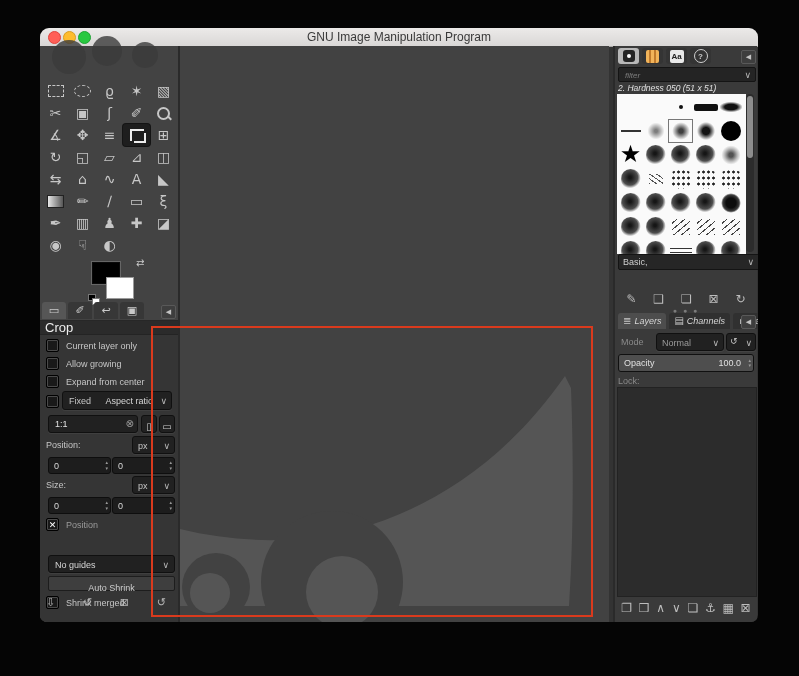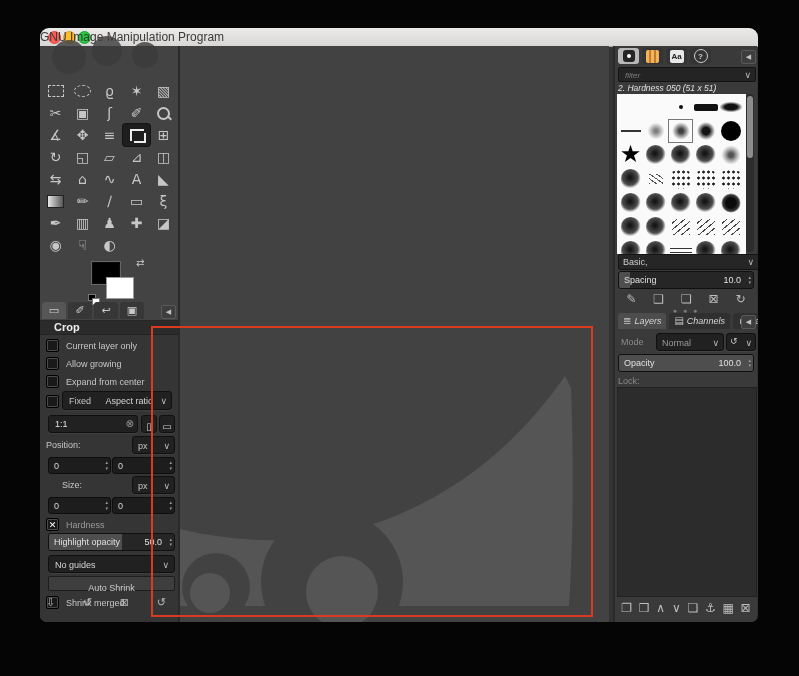--- a/index.html
+++ b/index.html
@@ -6,21 +6,21 @@
   #screen{position:relative;width:799px;height:676px;background:#050505;overflow:hidden;
           font-family:"Liberation Sans",sans-serif;-webkit-font-smoothing:antialiased;}
   .icon{font-family:"DejaVu Sans",sans-serif;color:#c9c9c9;line-height:1;}
 
   
   #window{position:absolute;left:40px;top:28px;width:718px;height:594px;background:#333;
           border-radius:9px 9px 7px 7px;overflow:hidden;}
   #titlebar{position:absolute;left:0;top:0;width:100%;height:18px;
             background:linear-gradient(#eceae9,#d9d7d6);border-bottom:1px solid #a9a7a6;}
   .light{position:absolute;top:3px;width:11px;height:11px;border-radius:50%;}
-  #title{position:absolute;left:0;right:0;top:2px;text-align:left;font-size:12px;color:#3a3a3a;}
+  #title{position:absolute;left:0;right:0;top:2px;text-align:center;font-size:12px;color:#3a3a3a;}
 
   
   #leftdock{position:absolute;left:0;top:18px;width:138px;height:576px;background:#434343;}
   .wilber-deco{position:absolute;border-radius:50%;background:#3b3b3b;opacity:.8;}
   #toolgrid{position:absolute;left:2px;top:34px;display:grid;grid-template-columns:repeat(5,27px);grid-auto-rows:22px;}
   .tool{position:relative;display:flex;align-items:center;justify-content:center;border-radius:3px;}
   .tool .tg{font-family:"DejaVu Sans",sans-serif;font-size:14px;color:#c7c7c7;}
   .tool .shape{display:none;}
   .tool.active{background:#1e1e1e;box-shadow:0 0 0 1px #141414;}
   .tool.k-rectsel .shape{display:block;width:14px;height:10px;border:1px dashed #c7c7c7;}
@@ -43,21 +43,21 @@
 
   
   #to-tabs{position:absolute;left:2px;top:256px;width:134px;height:18px;display:flex;gap:2px;}
   .dock-tab{width:24px;height:17px;display:flex;align-items:center;justify-content:center;background:#373737;border-radius:3px 3px 0 0;}
   .dock-tab.active{background:#565656;}
   .dock-tab .icon{font-size:11px;}
   .dock-arrow{position:absolute;width:13px;height:12px;background:#3e3e3e;border:1px solid #595959;border-radius:2px;
               display:flex;align-items:center;justify-content:center;font-size:7px;color:#c3c3c3;font-family:"DejaVu Sans",sans-serif;}
   #toolopts{position:absolute;left:0;top:274px;width:138px;height:302px;background:#353535;border-top:1px solid #272727;}
   #to-title{position:absolute;left:0;top:0;width:100%;height:13px;background:#2b2b2b;border-bottom:1px solid #242424;
-            font-size:11px;font-weight:bold;color:#ededed;padding-left:14px;line-height:13px;}
+            font-size:13px;font-weight:normal;color:#ededed;padding-left:5px;line-height:13px;}
   .chk-row{position:absolute;left:6px;height:13px;display:flex;align-items:center;gap:7px;}
   .chk{width:11px;height:11px;background:#191919;border:1px solid #000;border-radius:2px;box-shadow:0 0 0 1px #4a4a4a inset;
        display:flex;align-items:center;justify-content:center;font-size:9px;color:#fff;font-weight:bold;font-family:"DejaVu Sans",sans-serif;}
   .chk-label{font-size:9px;color:#c6c6c6;}
   .darkbox{background:#212121;border:1px solid #101010;border-radius:3px;box-shadow:0 1px 0 rgba(255,255,255,.05);}
   .dd-chev{font-family:"DejaVu Sans",sans-serif;color:#b9b9b9;font-size:9px;}
   .sm-label{font-size:9px;color:#c6c6c6;}
   .spin{position:absolute;height:15px;background:#1d1d1d;border:1px solid #0e0e0e;border-radius:3px;color:#d9d9d9;font-size:9px;
         display:flex;align-items:center;padding-left:5px;}
   .steppers{position:absolute;right:2px;top:0;height:100%;display:flex;flex-direction:column;justify-content:center;font-size:5px;color:#9a9a9a;line-height:1.1;font-family:"DejaVu Sans",sans-serif;}
@@ -369,45 +369,39 @@
         </div>
         <div class="spin" style="left:8px;top:136px;width:56px;">
           <span>0</span>
           <span class="steppers">▴<br>▾</span>
         </div>
         <div class="spin" style="left:72px;top:136px;width:56px;">
           <span>0</span>
           <span class="steppers">▴<br>▾</span>
         </div>
 
-        <span class="sm-label" style="position:absolute;left:6px;top:159px;margin-left:16px;">Size:</span>
+        <span class="sm-label" style="position:absolute;left:6px;top:159px;">Size:</span>
         <div class="darkbox" style="position:absolute;left:92px;top:155px;width:41px;height:16px;">
           <span class="sm-label" style="position:absolute;left:5px;top:4px;">px</span>
           <span class="dd-chev" style="position:absolute;right:4px;top:4px;">∨</span>
         </div>
         <div class="spin" style="left:8px;top:176px;width:56px;">
           <span>0</span>
           <span class="steppers">▴<br>▾</span>
         </div>
         <div class="spin" style="left:72px;top:176px;width:56px;">
           <span>0</span>
           <span class="steppers">▴<br>▾</span>
         </div>
 
         <div class="chk-row" style="top:197px;">
           <span class="chk">✕</span>
-          <span class="chk-label" style="color:#9a9a9a;">Hardness</span>
-        </div>
-
-        <div class="slider-row" style="left:8px;top:212px;width:125px;">
-          <div class="slider-fill" style="width:58%;"></div>
-          <span class="slider-label">Highlight opacity</span>
-          <span class="slider-value">50.0</span>
-          <span class="steppers">▴<br>▾</span>
-        </div>
+          <span class="chk-label" style="color:#9a9a9a;">Position</span>
+        </div>
+
 
         <div class="darkbox" style="position:absolute;left:8px;top:234px;width:125px;height:16px;">
           <span class="sm-label" style="position:absolute;left:6px;top:4px;color:#d6d6d6;">No guides</span>
           <span class="dd-chev" style="position:absolute;right:5px;top:4px;">∨</span>
         </div>
 
         <div style="position:absolute;left:8px;top:255px;width:125px;height:13px;background:#3e3e3e;border:1px solid #1d1d1d;border-radius:2px;text-align:center;">
           <span style="font-size:9px;color:#cdcdcd;line-height:13px;">Auto Shrink</span>
         </div>
 
@@ -574,26 +568,20 @@
         </div>
       <div id="brush-scroll">
         <div id="brush-thumb"></div>
       </div>
 
       <div id="tag-row">
         <span>Basic,</span>
         <span class="dd-chev" style="position:absolute;right:5px;top:0;">∨</span>
       </div>
 
-      <div class="slider-row" style="left:3px;top:225px;width:134px;">
-        <div class="slider-fill" style="width:8%;"></div>
-        <span class="slider-label">Spacing</span>
-        <span class="slider-value">10.0</span>
-        <span class="steppers">▴<br>▾</span>
-      </div>
 
       <div class="panel-toolbar" style="left:3px;top:245px;width:136px;height:16px;">
 
       <span class="fi"><span>✎</span></span>
           <span class="fi"><span>❑</span></span>
           <span class="fi"><span>❏</span></span>
           <span class="fi"><span>⊠</span></span>
           <span class="fi"><span>↻</span></span>
         </div>
       <div id="dock-dots" style="top:261px;">● ● ●</div>

